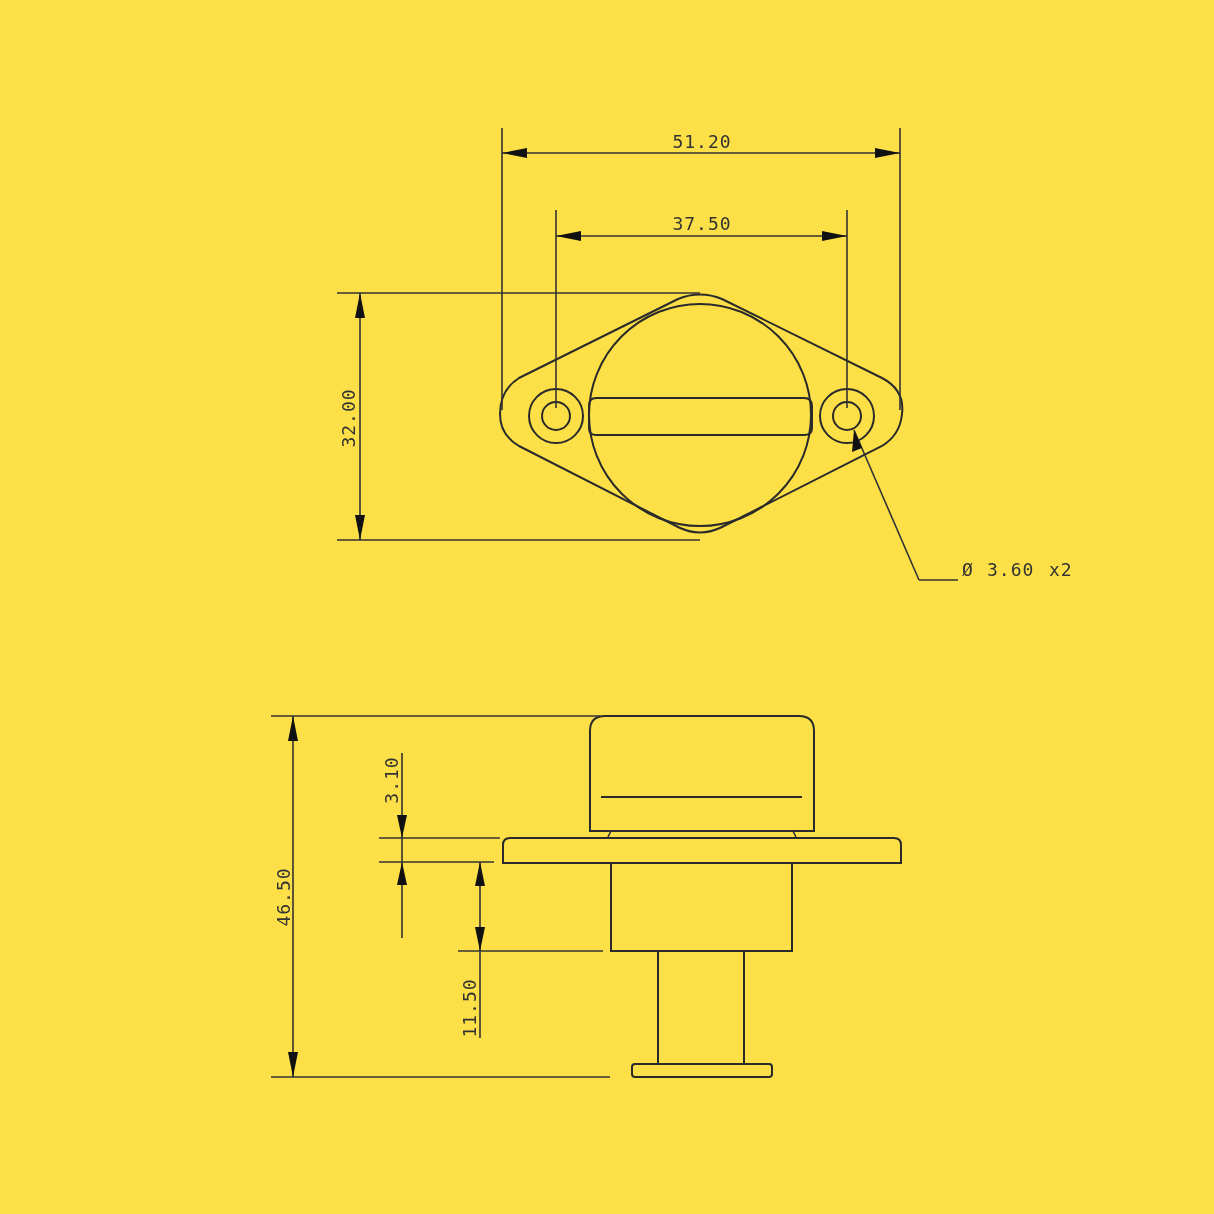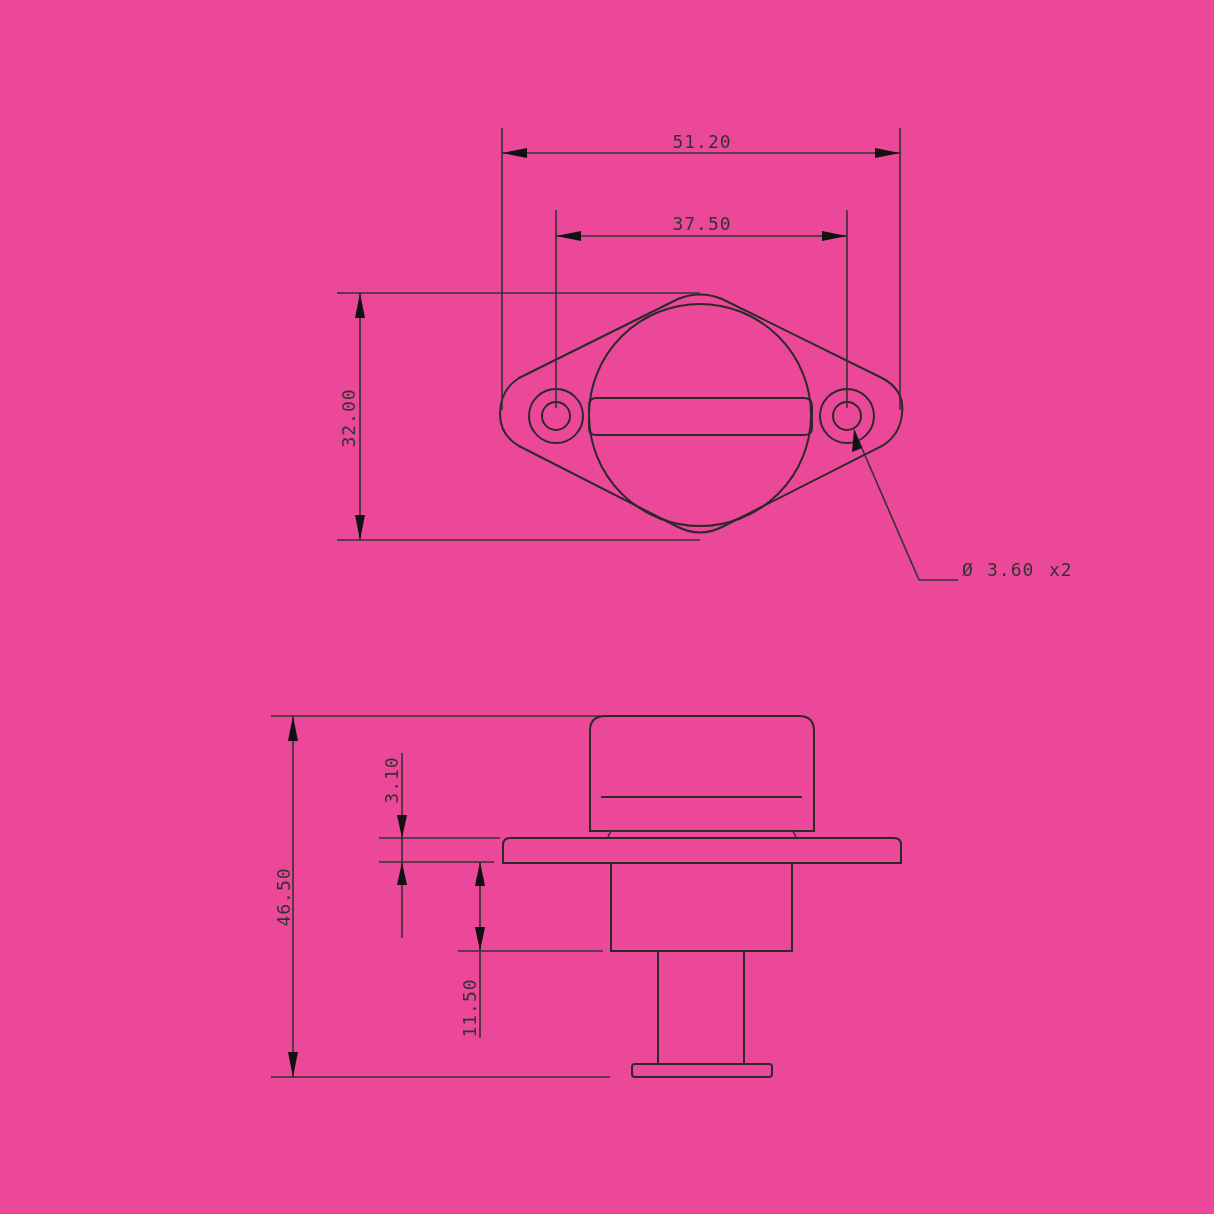--- a/index.html
+++ b/index.html
@@ -1,16 +1,16 @@
 <!DOCTYPE html>
 <html><head>
 <meta charset="utf-8">
 <style>
   html, body { margin: 0; padding: 0; background: #ffffff; }
-  #canvas { position: relative; width: 1214px; height: 1214px; background: #ec4899; overflow: hidden; }
+  #canvas { position: relative; width: 1214px; height: 1214px; background: #fde047; overflow: hidden; }
   svg { position: absolute; left: 0; top: 0; }
   .ln { stroke: #2a2a2a; stroke-width: 2; fill: none; }
   .thin { stroke: #333333; stroke-width: 1.6; fill: none; }
   .arrow { fill: #111111; stroke: none; }
   .dim-text { font-family: "DejaVu Sans Mono", "Liberation Mono", monospace; font-size: 18px; fill: #333333; letter-spacing: 1px; }
 </style>
 </head>
 <body>
 
 <div id="canvas">

